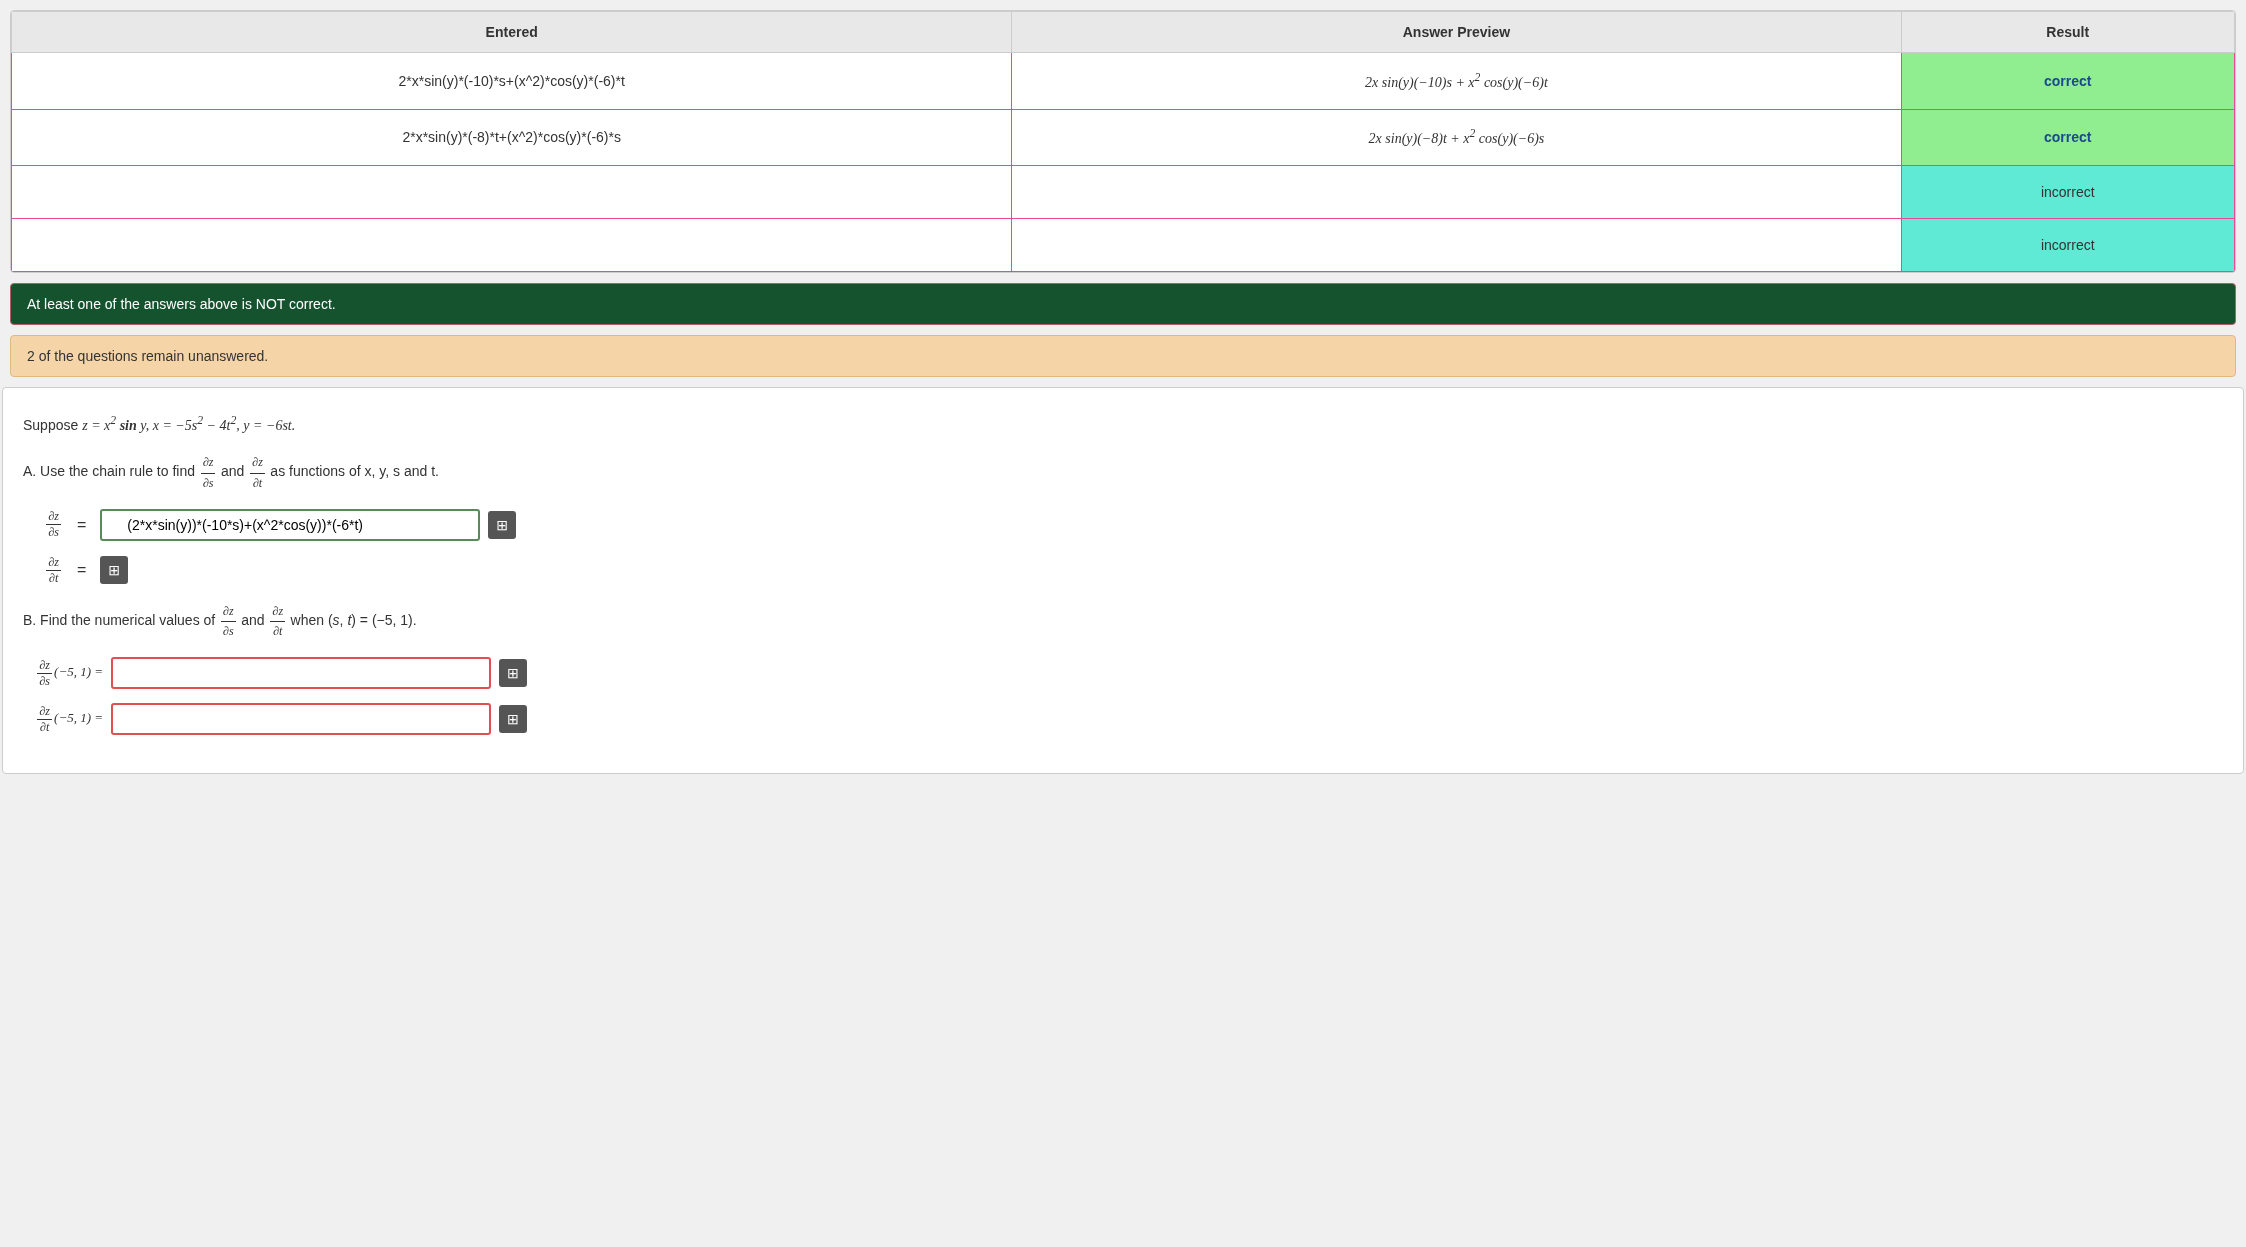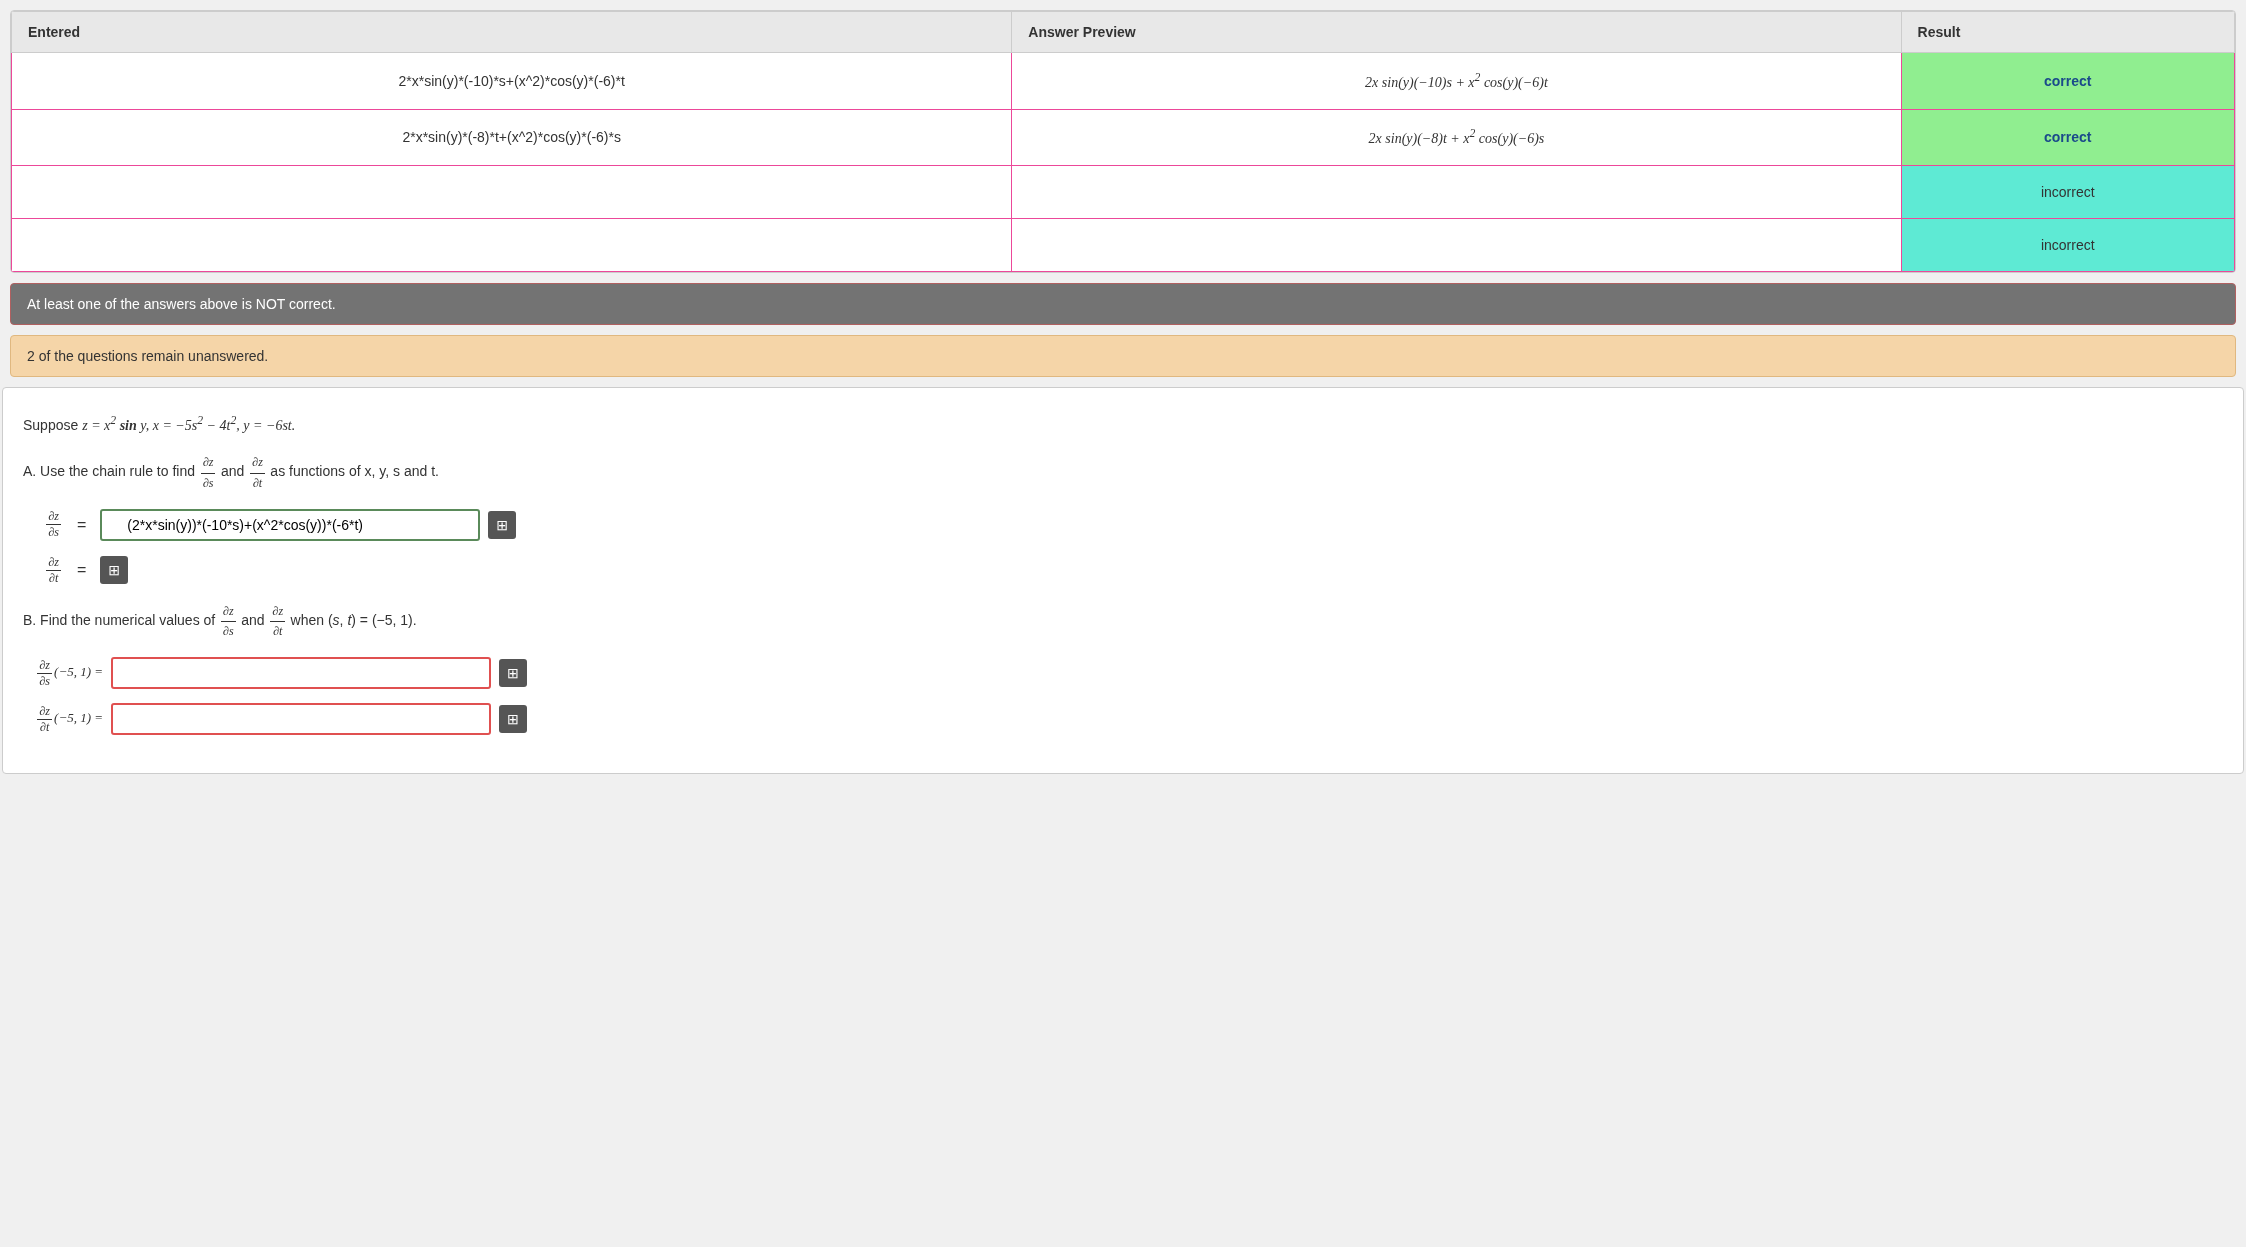--- a/index.html
+++ b/index.html
@@ -21,21 +21,21 @@
     table {
       width: 100%;
       border-collapse: collapse;
     }
 
     thead th {
       background: #e8e8e8;
       border: 1px solid #ccc;
       padding: 12px 16px;
       font-weight: bold;
-      text-align: left;
+      text-align: center;
     }
 
     tbody td {
       border: 1px solid #ec4899;
       padding: 18px 4px;
       text-align: center;
     }
 
     .col-entered { width: 45%; }
     .col-preview { width: 40%; }
@@ -52,21 +52,21 @@
     }
 
     .alert-bar {
       margin: 10px;
       padding: 12px 16px;
       border-radius: 4px;
       font-size: 14px;
     }
 
     .alert-incorrect {
-      background: #737373;
+      background: #14532d;
       color: #fff;
       border: 1px solid #b06060;
     }
 
     .alert-unanswered {
       background: #f5d5a8;
       color: #333;
       border: 1px solid #e0b880;
     }
 

